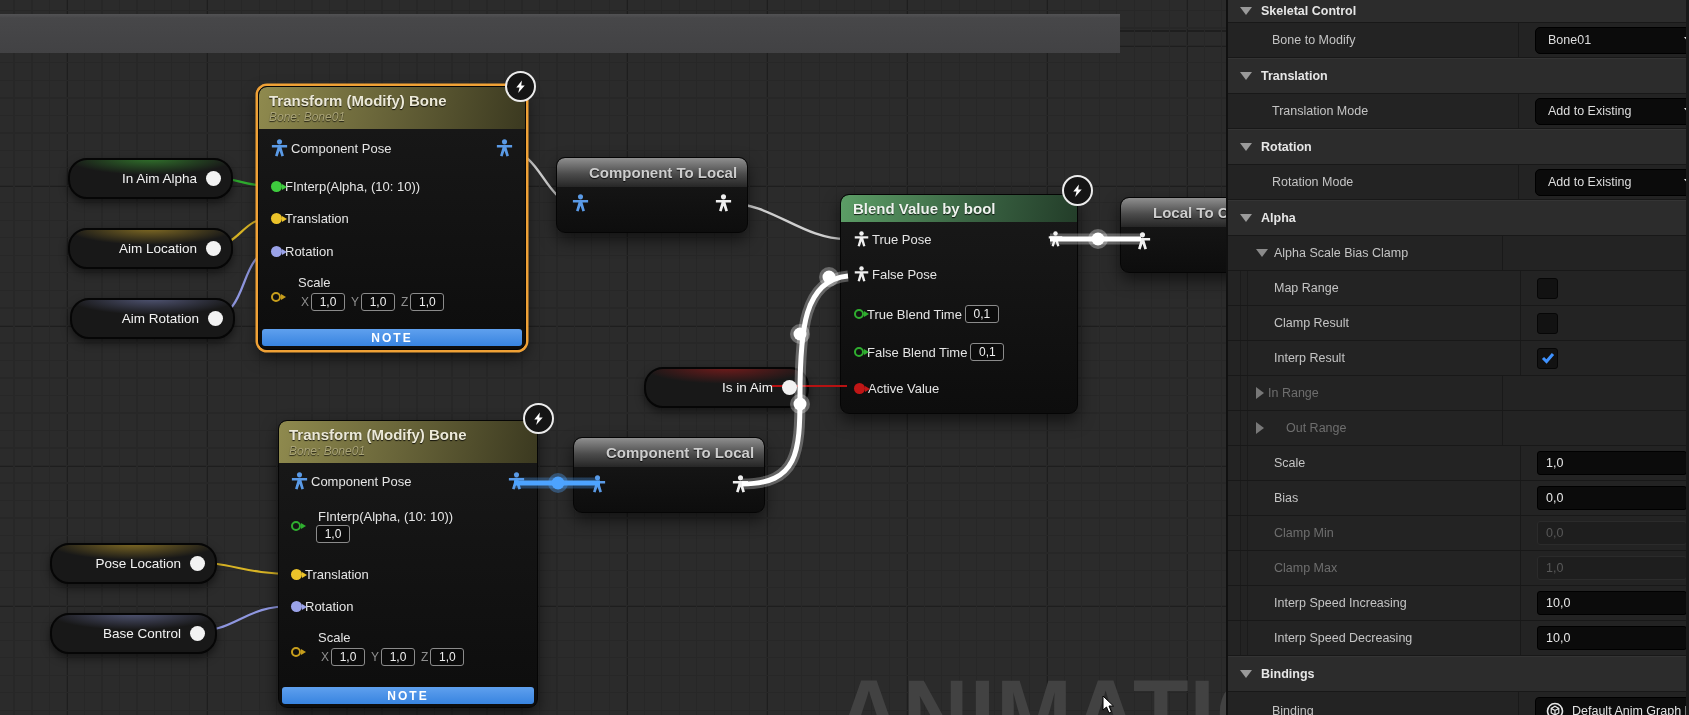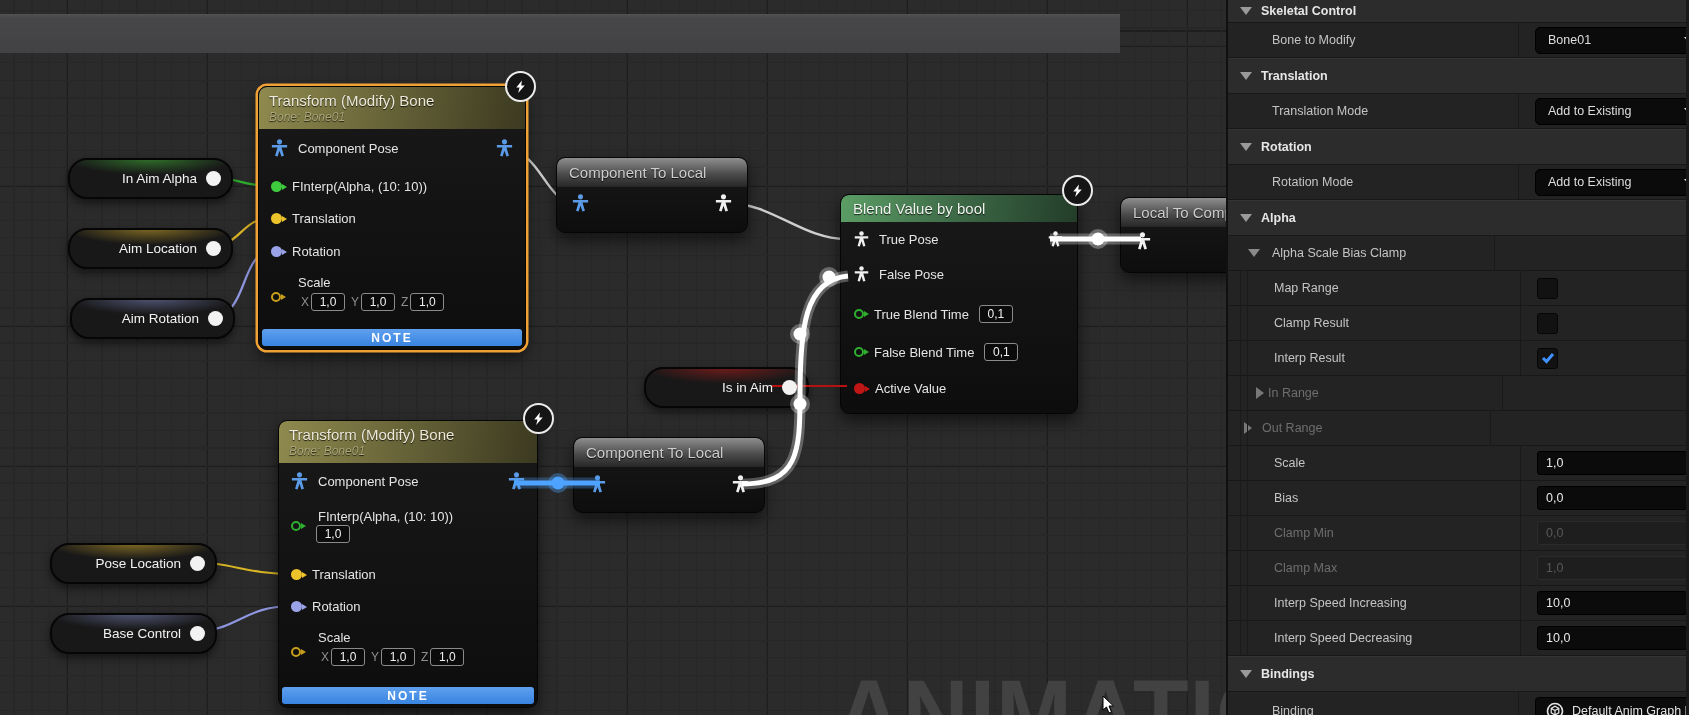--- a/index.html
+++ b/index.html
@@ -20,29 +20,29 @@
   .comment-bar{position:absolute;left:0;top:14px;width:1120px;height:39px;
     background:linear-gradient(180deg,#525254 0,#474749 4px,#424244 100%);}
 
   svg.wires{position:absolute;left:0;top:0;pointer-events:none;}
 
   
   .node{position:absolute;background:linear-gradient(180deg,#191919,#0d0d0d);
     border:1px solid #050505;border-radius:9px;box-shadow:0 7px 16px rgba(0,0,0,.55);overflow:hidden;}
   .node.selected{box-shadow:0 0 0 2.5px #efa136,0 7px 16px rgba(0,0,0,.6);}
   .nhead{padding:5px 10px 5px 10px;border-radius:8px 8px 0 0;}
-  .nhead .ntitle{font-size:15px;font-weight:400;color:#ece9d8;text-shadow:0 1px 1px rgba(0,0,0,.8);white-space:nowrap;}
+  .nhead .ntitle{font-size:15px;font-weight:700;color:#ece9d8;text-shadow:0 1px 1px rgba(0,0,0,.8);white-space:nowrap;}
   .nhead .nsub{font-size:12px;font-style:italic;color:#aaa477;text-shadow:0 1px 1px rgba(0,0,0,.7);margin-top:1px;white-space:nowrap;}
   .head-gold{background:linear-gradient(100deg,#8f8a4e 0%,#6a663a 45%,#3b3920 100%);}
   .head-gray{background:linear-gradient(180deg,#8f8f8f 0%,#4c4c4c 55%,#262626 100%);}
-  .head-gray .ntitle{color:#cdcdcd;}
+  .head-gray .ntitle{color:#cdcdcd;margin-left:20px;}
   .head-green{background:linear-gradient(100deg,#5c9e66 0%,#3a6443 55%,#233d29 100%);}
   .head-green .ntitle{color:#eef4ee;}
 
-  .prow{position:absolute;display:flex;align-items:center;gap:10px;color:#e4e4e4;font-size:13px;white-space:nowrap;}
+  .prow{position:absolute;display:flex;align-items:center;gap:3px;color:#e4e4e4;font-size:13px;white-space:nowrap;}
   .pin{width:11px;height:11px;border-radius:50%;position:relative;flex:none;}
   .pin.filled{background:currentColor;}
   .pin.filled::after{content:"";position:absolute;left:11px;top:2.5px;
     border-left:5px solid currentColor;border-top:3px solid transparent;border-bottom:3px solid transparent;}
   .pin.hollow{width:6px;height:6px;border:2.5px solid currentColor;background:transparent;}
   .pin.hollow::after{content:"";position:absolute;left:8px;top:0;
     border-left:5px solid currentColor;border-top:3px solid transparent;border-bottom:3px solid transparent;}
   .c-green{color:#3ecb3e}.c-hgreen{color:#2fae2f}.c-yellow{color:#ecc32a}
   .c-hgold{color:#c79e1c}.c-purple{color:#9aa2e8}.c-red{color:#c01616}
   .person{display:inline-block;flex:none;line-height:0;}
@@ -440,21 +440,21 @@
         </div>
       </div>
     </div>
 
     <div class="drow header h34">
       <span class="tri-down"></span>
       <span class="dlabel">Alpha</span>
     </div>
 
     <div class="drow prop h34">
-      <div class="dname" style="padding-left:20px;gap:12px">
+      <div class="dname" style="padding-left:28px;gap:6px">
         <span class="tri-down" style="border-top-color:#8a8a8a"></span>
         <span>Alpha Scale Bias Clamp</span>
       </div>
       <div class="dval"></div>
     </div>
 
     <div class="drow sub h34">
       <div class="dname">
           <span class="guide"></span>
           <span class="guide g2"></span>
@@ -495,21 +495,21 @@
       <div class="dname" style="padding-left:28px;gap:4px">
           <span class="guide"></span>
           <span class="guide g2"></span>
         <span class="tri-right"></span>
         <span class="dim">In Range</span>
         </div>
       <div class="dval"></div>
     </div>
 
     <div class="drow sub h34">
-      <div class="dname" style="padding-left:16px;gap:10px">
+      <div class="dname" style="padding-left:28px;gap:22px">
           <span class="guide"></span>
           <span class="guide g2"></span>
         <span class="tri-right"></span>
         <span class="dim">Out Range</span>
         </div>
       <div class="dval"></div>
     </div>
 
     <div class="drow sub h34">
       <div class="dname">

